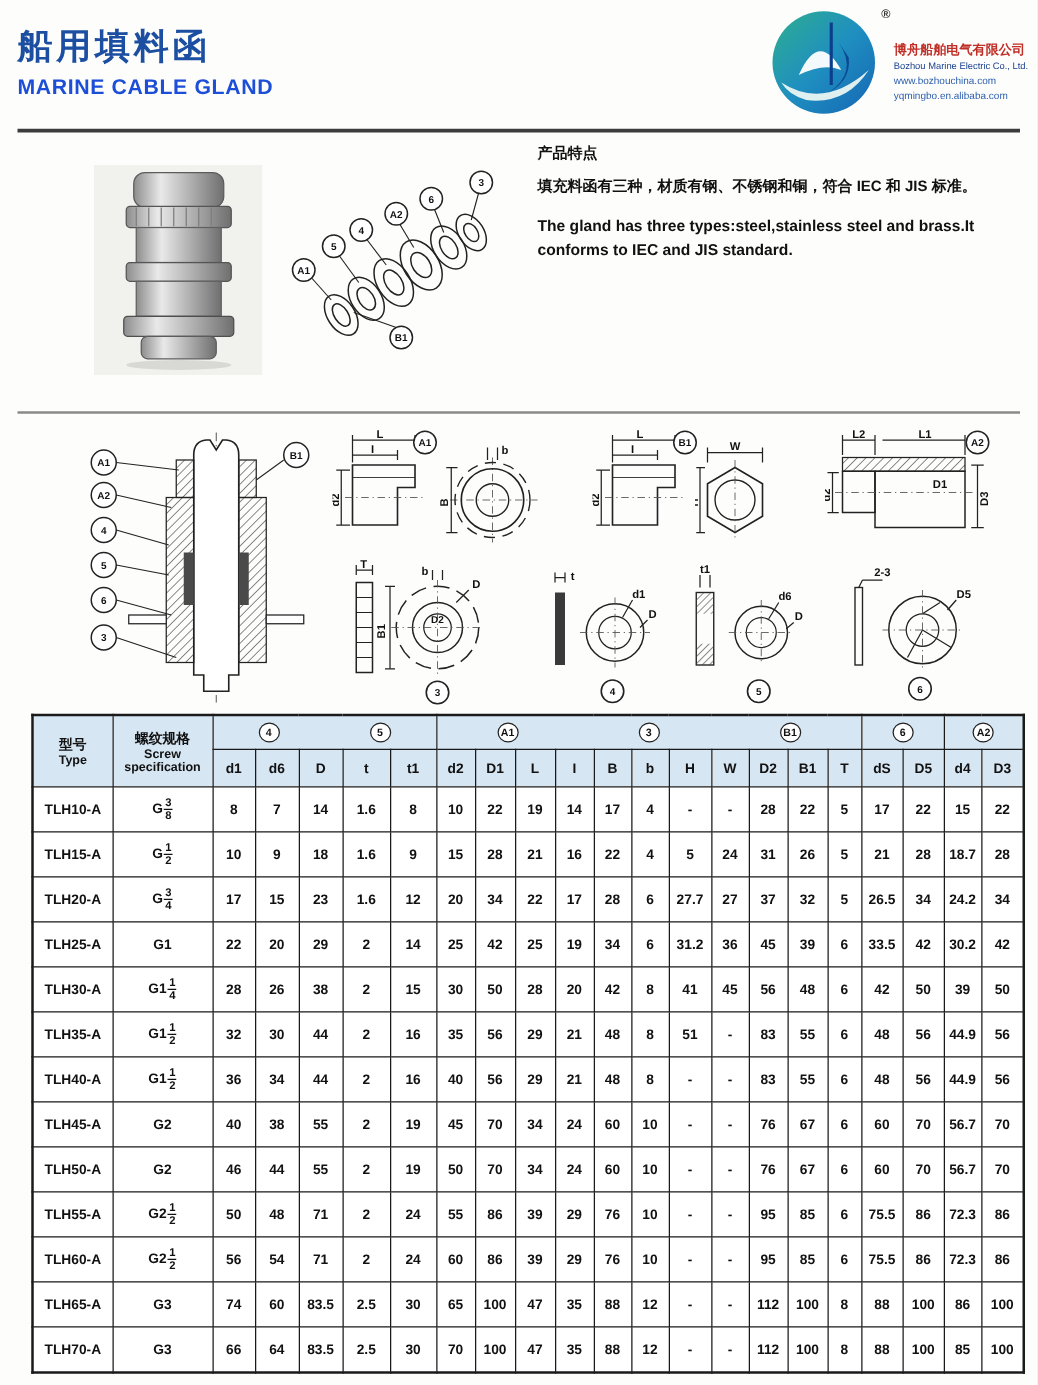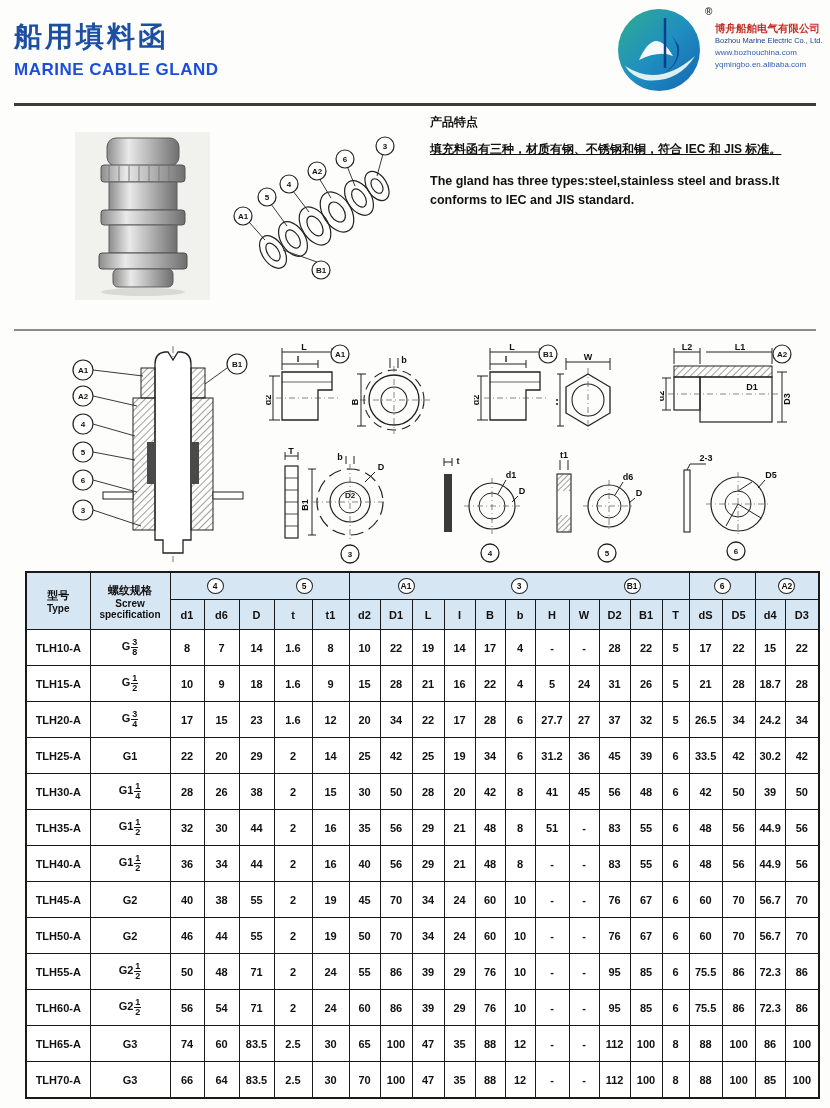--- a/index.html
+++ b/index.html
@@ -7,33 +7,33 @@
         font-family:"Liberation Sans",sans-serif;color:#111;}
 
   
   .title-cn{position:absolute;left:14px;top:18px;font-size:28px;font-weight:bold;
             color:#1c4fa1;letter-spacing:3px;}
   .title-en{position:absolute;left:14px;top:60px;font-size:17px;font-weight:bold;
             color:#1d4ed8;letter-spacing:.5px;}
   .logo-wrap{position:absolute;left:615px;top:6px;width:215px;height:95px;}
   .logo-svg{position:absolute;left:0;top:0;}
   .reg-mark{position:absolute;left:90px;top:0;font-size:10px;font-weight:bold;color:#333;}
-  .company{position:absolute;left:100px;top:16px;width:115px;line-height:1.25;}
+  .company{position:absolute;left:100px;top:28px;width:115px;line-height:1.25;}
   .company .cn{font-size:10.5px;font-weight:bold;color:#c03028;white-space:nowrap;}
   .company .en{font-size:7.5px;font-weight:normal;color:#1a418f;margin-top:1px;}
   .company .url{font-size:8px;color:#2d5fae;margin-top:2px;}
   .rule1{position:absolute;left:14px;top:103px;width:802px;height:3px;background:#3c3c3c;}
   .rule2{position:absolute;left:14px;top:329px;width:802px;height:2px;background:#8a8a8a;}
 
   
   .photo-svg{position:absolute;left:75px;top:132px;}
   .exploded-svg{position:absolute;left:225px;top:128px;}
   .features{position:absolute;left:430px;top:114px;width:396px;}
   .features .h-cn{font-size:12px;font-weight:bold;margin:0 0 9px 0;}
-  .features .p-cn{font-size:12px;font-weight:600;margin:0 0 14px 0;line-height:1.5;text-decoration:underline;}
+  .features .p-cn{font-size:12px;font-weight:600;margin:0 0 14px 0;line-height:1.5;}
   .features .h-en{font-size:19px;font-weight:bold;margin:0 0 6px 0;}
   .features .p-en{font-size:12.5px;font-weight:bold;margin:0;line-height:1.55;}
 
   
   .dw{position:absolute;}
   svg text{font-family:"Liberation Sans",sans-serif;font-weight:bold;font-size:9px;fill:#111;}
   svg .ct{font-size:8px;text-anchor:middle;}
 
   
   .tbl-wrap{position:absolute;left:25px;top:571px;width:793px;}

